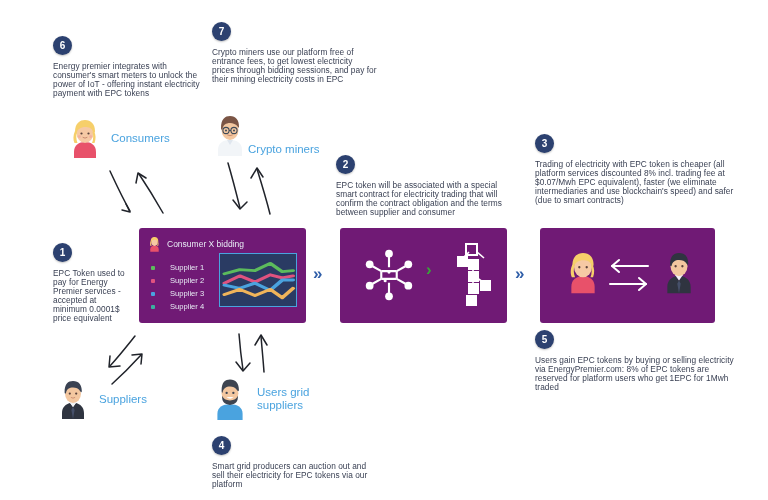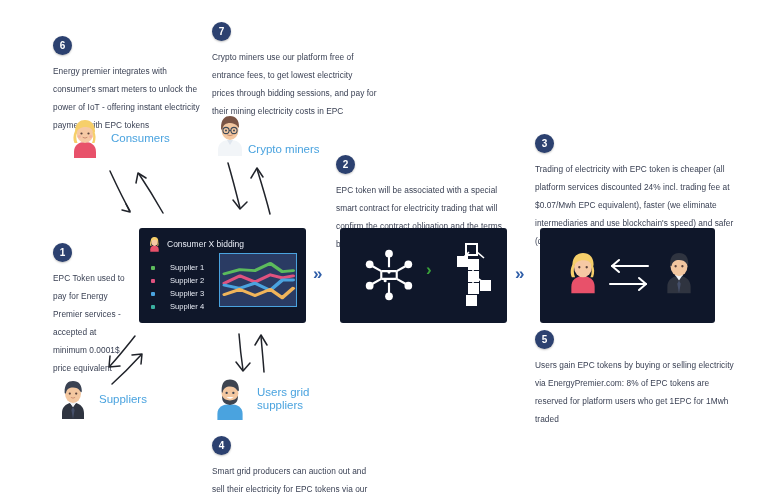--- a/index.html
+++ b/index.html
@@ -20,38 +20,38 @@
     background:#2c4170;color:#ffffff;
     font-size:10px;font-weight:bold;
     display:flex;align-items:center;justify-content:center;
     line-height:1;
     box-shadow:0 1px 2px rgba(0,0,0,.25);
   }
 
   
   .steptext{
     font-size:8.3px;
-    line-height:18px;
+    line-height:9px;
     color:#3a4154;
     letter-spacing:.05px;
   }
   .step{display:block;}
   .step .badge{margin-bottom:7px;}
 
   
   .actor-label{
     color:#4aa3df;
     font-size:11.5px;
     line-height:13px;
     font-weight:normal;
   }
 
   
   .panel{
-    background:#0f172a;
+    background:#701a75;
     border-radius:3px;
   }
 
   
   .bid-title{
     color:#e8ecf5;font-size:8.5px;
   }
   .legend-item{
     display:flex;align-items:center;gap:15px;
     color:#e8ecf5;font-size:7.6px;line-height:13px;
@@ -118,21 +118,21 @@
     <span class="actor-label">Crypto miners</span>
   </div>
 
   <div class="abs step" style="left:336px;top:155px;width:178px;">
     <div class="badge">2</div>
     <div class="steptext">EPC token will be associated with a special smart contract for electricity trading that will confirm the contract obligation and the terms between supplier and consumer</div>
   </div>
 
   <div class="abs step" style="left:535px;top:134px;width:210px;">
     <div class="badge">3</div>
-    <div class="steptext">Trading of electricity with EPC token is cheaper (all platform services discounted 24% incl. trading fee at $0.07/Mwh EPC equivalent), faster (we eliminate intermediaries and use blockchain's speed) and safer (due to smart contracts)</div>
+    <div class="steptext">Trading of electricity with EPC token is cheaper (all platform services discounted 8% incl. trading fee at $0.07/Mwh EPC equivalent), faster (we eliminate intermediaries and use blockchain's speed) and safer (due to smart contracts)</div>
   </div>
 
   <div class="abs step" style="left:53px;top:243px;width:78px;">
     <div class="badge">1</div>
     <div class="steptext">EPC Token used to pay for Energy Premier services - accepted at minimum 0.0001$ price equivalent</div>
   </div>
 
   <div class="abs panel" style="left:139px;top:228px;width:167px;height:95px;">
     <div class="abs" style="left:9px;top:8px;display:flex;align-items:center;gap:6px;">
       <span>

